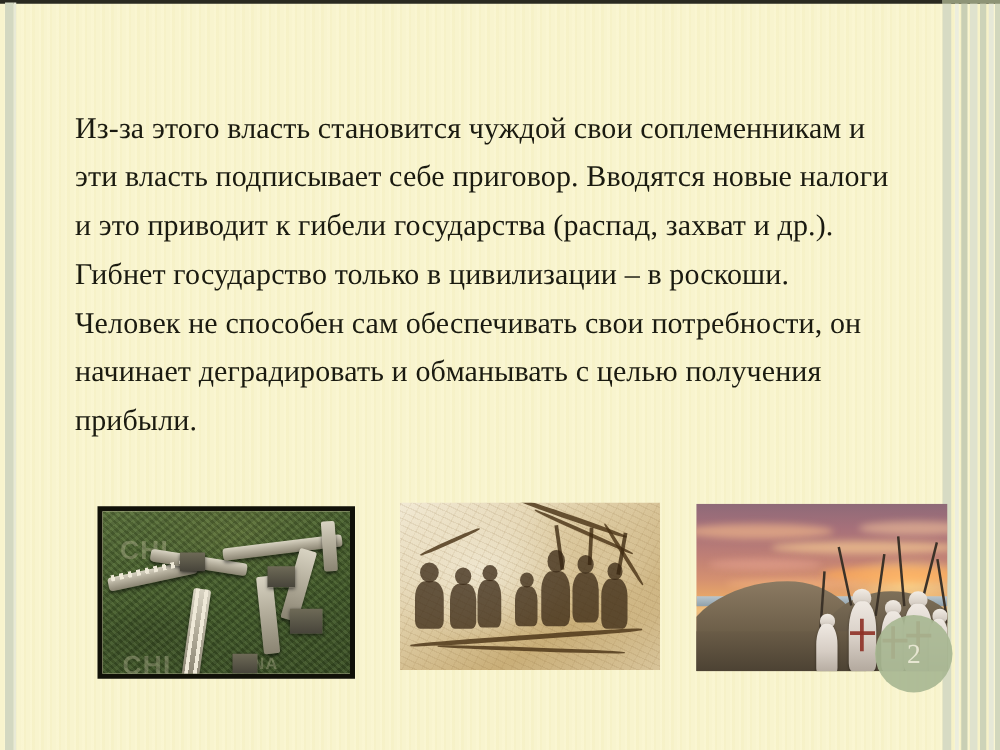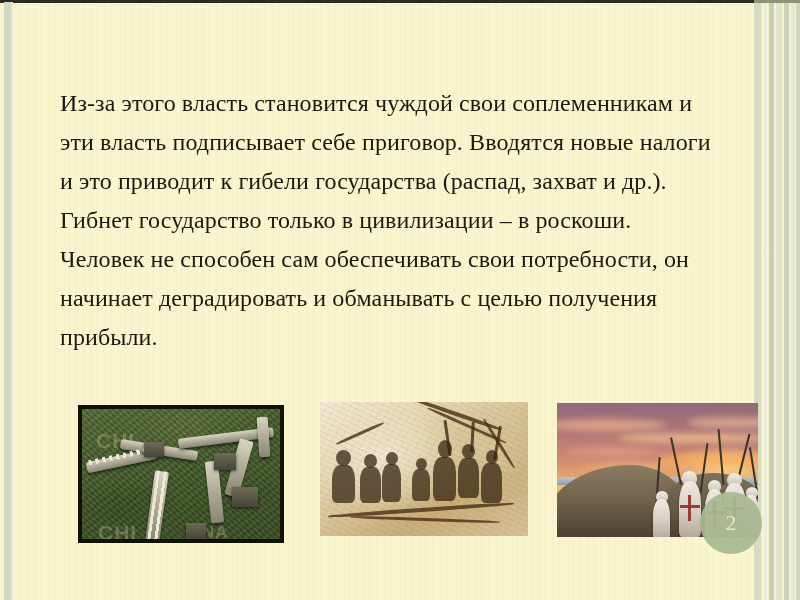--- a/index.html
+++ b/index.html
@@ -164,21 +164,21 @@
     position: absolute;
     color: rgba(215,205,180,.30);
     font-family: "Liberation Sans", sans-serif;
     font-weight: 700;
     font-size: 21px;
     letter-spacing: 1px;
     user-select: none;
   }
   .g-1 { left: 14px;  top: 20px; }
   .g-2 { left: 16px;  top: 112px; }
-  .g-3 { left: 120px; top: 114px; font-size: 17px; }
+  .g-3 { left: 120px; top: 114px; font-size: 13px; }
 
   
   .sk {
     position: absolute; inset: 0;
     background:
       radial-gradient(ellipse 55% 60% at 30% 40%, #efe6cf 0%, rgba(239,230,207,0) 70%),
       radial-gradient(ellipse 50% 55% at 78% 35%, #d9c59a 0%, rgba(217,197,154,0) 72%),
       linear-gradient(150deg,#f2ead5 0%, #e0cfa8 38%, #c9ae78 70%, #d8c49a 100%);
     overflow: hidden;
   }

